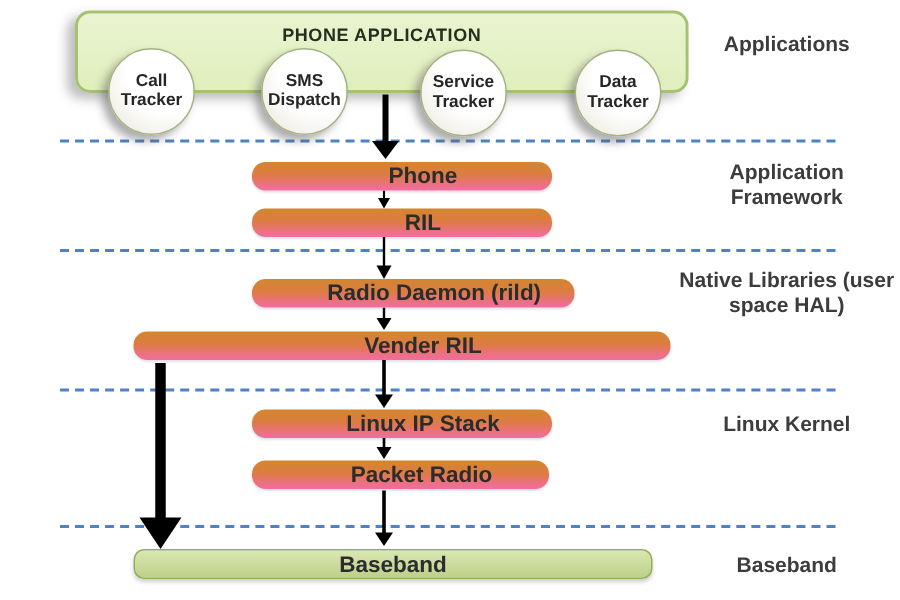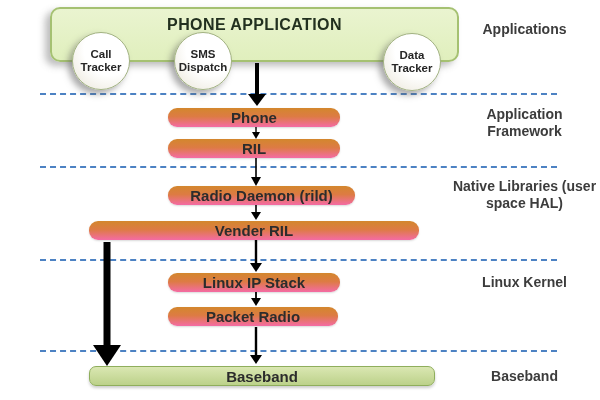--- a/index.html
+++ b/index.html
@@ -19,38 +19,39 @@
   
   .appbox{
     position:absolute;left:50px;top:7px;width:409px;height:55px;
     background:linear-gradient(180deg,#eaf4d0 0%,#e0efbd 100%);
     border:2px solid #a5c172;border-radius:10px;
     box-shadow:-5px 4px 7px rgba(110,110,110,0.45);
     box-sizing:border-box;
   }
   .appbox-title{
     text-align:center;margin-top:7px;
-    font-size:16px;letter-spacing:.4px;color:#22301f;
+    font-size:12px;letter-spacing:.4px;color:#22301f;
   }
   
   .circle{
     position:absolute;width:58px;height:58px;border-radius:50%;
     background:radial-gradient(circle at 66% 30%, #ffffff 48%, #efece2 85%, #e4e1d4 100%);
     border:1.5px solid #a2b283;
     box-shadow:-4px 4px 6px rgba(90,90,90,0.5);
     display:flex;align-items:center;justify-content:center;
     text-align:center;font-size:11.5px;line-height:13px;color:#262626;
     box-sizing:border-box;
   }
   
   .obar{
     position:absolute;height:19px;border-radius:9px;
     background:linear-gradient(180deg,#d3872d 0%,#dd7b44 45%,#f46ba4 100%);
     color:#2c2c2c;font-size:15px;line-height:19px;text-align:center;
     box-shadow:0 1px 2px rgba(0,0,0,0.15);
+    padding-left:28px;
   }
   
   .gbar{
     position:absolute;left:89px;top:366px;width:346px;height:20px;border-radius:7px;
     background:linear-gradient(180deg,#dae7b2 0%,#bcd18a 100%);
     border:1.5px solid #8fae5c;
     color:#2c2c2c;font-size:15px;line-height:19px;text-align:center;
     box-sizing:border-box;
     box-shadow:0 2px 3px rgba(0,0,0,0.2);
   }
@@ -73,20 +74,23 @@
 
   <div class="appbox">
     <div class="appbox-title">PHONE APPLICATION</div>
   </div>
 
   <div class="circle" style="left:72px;top:32px">
       <span>Call Tracker</span>
     </div>
   <div class="circle" style="left:174px;top:32px">
       <span>SMS Dispatch</span>
+    </div>
+  <div class="circle" style="left:280px;top:33px">
+      <span>Service Tracker</span>
     </div>
   <div class="circle" style="left:383px;top:33px">
       <span>Data Tracker</span>
     </div>
 
   <svg class="arrows" width="600" height="400" viewBox="0 0 600 400">
 
     <line x1="257" y1="63" x2="257" y2="96" stroke="#000" stroke-width="4"></line>
     <polygon points="248,94 266,94 257,106" fill="#000"></polygon>
 

